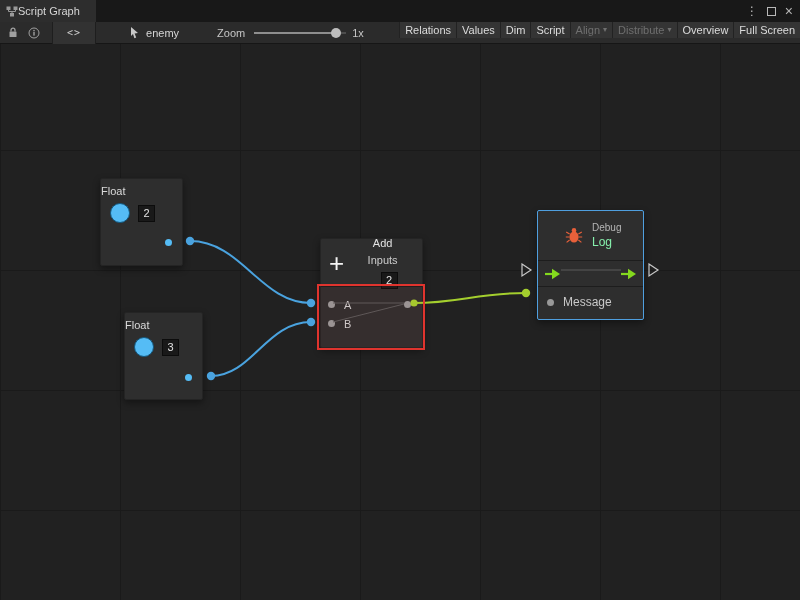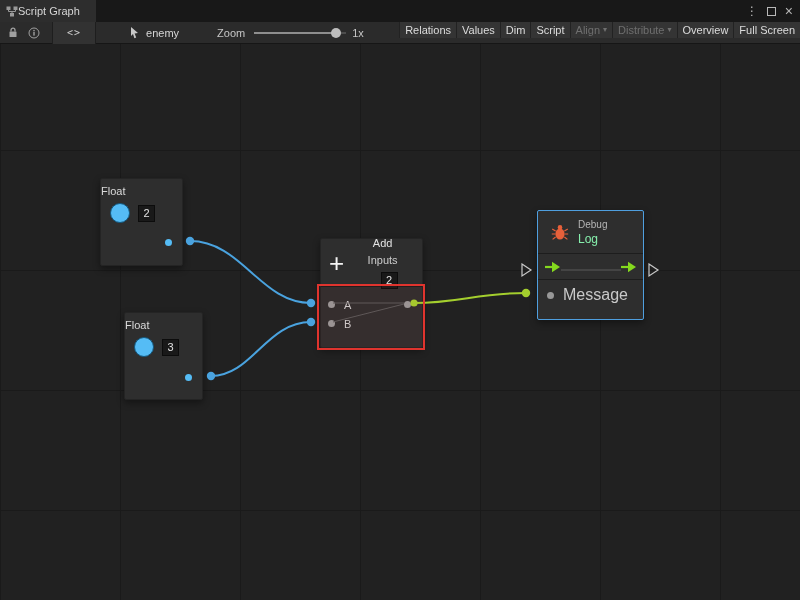--- a/index.html
+++ b/index.html
@@ -97,25 +97,25 @@
   .add-ports { position: relative; padding-top: 8px; }
   .port-row { display: flex; align-items: center; gap: 9px; height: 19px; padding-left: 7px; font-size: 11px; color: #cfcfcf; }
 
   .selection-rect {
     position: absolute; border: 2px solid #e0342e; background: rgba(224,52,46,0.04);
     z-index: 4; pointer-events: none;
   }
 
   
   .debug-node { border: 1px solid #4f9fdf; }
-  .debug-header { display: flex; align-items: center; gap: 9px; height: 43px; padding-left: 13px; border-bottom: 1px solid #1d1d1d; }
+  .debug-header { display: flex; align-items: center; gap: 9px; height: 50px; padding-left: 27px; border-bottom: 1px solid #1d1d1d; }
   .debug-cat { font-size: 10px; color: #b5b5b5; }
   .debug-title { font-size: 12px; color: #86efac; margin-top: 2px; }
   .debug-flow { height: 26px; border-bottom: 1px solid #1d1d1d; display: flex; align-items: center; justify-content: space-between; padding: 0 6px; }
-  .debug-msg { height: 30px; display: flex; align-items: center; gap: 9px; padding-left: 9px; font-size: 16px; color: #c9c9c9; }
+  .debug-msg { height: 30px; display: flex; align-items: center; gap: 9px; padding-left: 9px; font-size: 12px; color: #c9c9c9; }
 
   .wires { position: absolute; left: 0; top: 0; z-index: 3; pointer-events: none; }
 </style>
 </head>
 <body>
 
 <div class="titlebar">
   <div class="tab">
     <svg width="12" height="11" viewBox="0 0 12 11">
       <rect x="0.5" y="0.5" width="4" height="3.5" fill="#9a9a9a"></rect>

